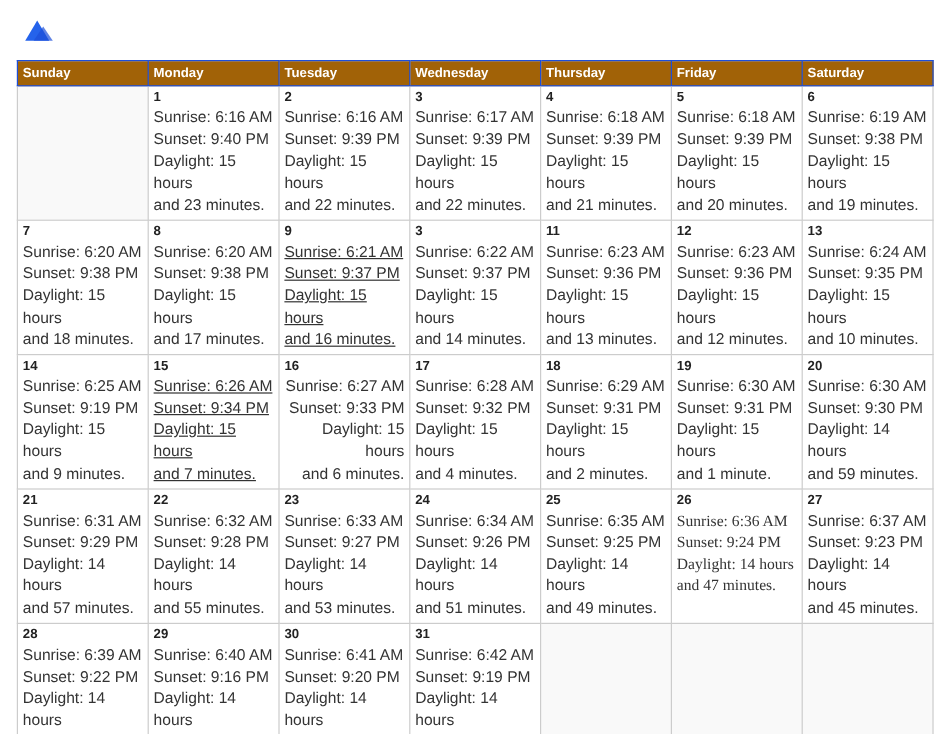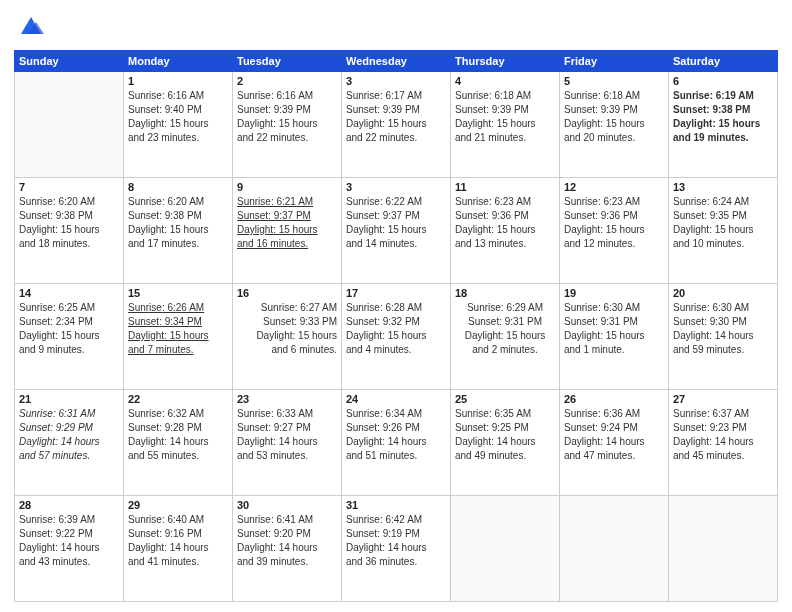--- a/index.html
+++ b/index.html
@@ -46,21 +46,21 @@
       color: #444;
     }
     .calendar {
       flex: 1;
       border: 1px solid #ccc;
       border-collapse: collapse;
       width: 100%;
       table-layout: fixed;
     }
     .calendar th {
-      background: #1d4ed8;
+      background: #a16207;
       color: #fff;
       font-size: 11px;
       font-weight: bold;
       padding: 4px 4px;
       border: 1px solid #1d4ed8;
       text-align: left;
     }
     .calendar td {
       border: 1px solid #ccc;
       vertical-align: top;
@@ -73,21 +73,21 @@
     .calendar td.empty {
       background: #f9f9f9;
     }
     .day-num {
       font-size: 11px;
       font-weight: bold;
       color: #222;
       margin-bottom: 2px;
     }
     .day-info {
-      font-size: 10px;
+      font-size: 13px;
       color: #333;
       line-height: 1.4;
     }
   </style>
 </head>
 <body>
 
 <div class="page">
   <div class="header">
     <div class="logo-area">
@@ -151,21 +151,21 @@
           </td>
           <td>
             <div class="day-num">5</div>
             <div class="day-info" style="white-space: pre-line;">Sunrise: 6:18 AM
 Sunset: 9:39 PM
 Daylight: 15 hours
 and 20 minutes.</div>
           </td>
           <td>
             <div class="day-num">6</div>
-            <div class="day-info" style="white-space: pre-line; font-weight: bold;">Sunrise: 6:19 AM
+            <div class="day-info" style="white-space: pre-line;">Sunrise: 6:19 AM
 Sunset: 9:38 PM
 Daylight: 15 hours
 and 19 minutes.</div>
           </td>
         </tr>
         <tr>
           <td>
             <div class="day-num">7</div>
             <div class="day-info" style="white-space: pre-line;">Sunrise: 6:20 AM
 Sunset: 9:38 PM
@@ -212,21 +212,21 @@
             <div class="day-info" style="white-space: pre-line;">Sunrise: 6:24 AM
 Sunset: 9:35 PM
 Daylight: 15 hours
 and 10 minutes.</div>
           </td>
         </tr>
         <tr>
           <td>
             <div class="day-num">14</div>
             <div class="day-info" style="white-space: pre-line;">Sunrise: 6:25 AM
-Sunset: 2:34 PM
+Sunset: 9:19 PM
 Daylight: 15 hours
 and 9 minutes.</div>
           </td>
           <td>
             <div class="day-num">15</div>
             <div class="day-info" style="white-space: pre-line; text-decoration: underline;">Sunrise: 6:26 AM
 Sunset: 9:34 PM
 Daylight: 15 hours
 and 7 minutes.</div>
           </td>
@@ -239,21 +239,21 @@
           </td>
           <td>
             <div class="day-num">17</div>
             <div class="day-info" style="white-space: pre-line;">Sunrise: 6:28 AM
 Sunset: 9:32 PM
 Daylight: 15 hours
 and 4 minutes.</div>
           </td>
           <td>
             <div class="day-num">18</div>
-            <div class="day-info" style="white-space: pre-line; text-align: center;">Sunrise: 6:29 AM
+            <div class="day-info" style="white-space: pre-line;">Sunrise: 6:29 AM
 Sunset: 9:31 PM
 Daylight: 15 hours
 and 2 minutes.</div>
           </td>
           <td>
             <div class="day-num">19</div>
             <div class="day-info" style="white-space: pre-line;">Sunrise: 6:30 AM
 Sunset: 9:31 PM
 Daylight: 15 hours
 and 1 minute.</div>
@@ -262,21 +262,21 @@
             <div class="day-num">20</div>
             <div class="day-info" style="white-space: pre-line;">Sunrise: 6:30 AM
 Sunset: 9:30 PM
 Daylight: 14 hours
 and 59 minutes.</div>
           </td>
         </tr>
         <tr>
           <td>
             <div class="day-num">21</div>
-            <div class="day-info" style="white-space: pre-line; font-style: italic;">Sunrise: 6:31 AM
+            <div class="day-info" style="white-space: pre-line;">Sunrise: 6:31 AM
 Sunset: 9:29 PM
 Daylight: 14 hours
 and 57 minutes.</div>
           </td>
           <td>
             <div class="day-num">22</div>
             <div class="day-info" style="white-space: pre-line;">Sunrise: 6:32 AM
 Sunset: 9:28 PM
 Daylight: 14 hours
 and 55 minutes.</div>
@@ -297,21 +297,21 @@
           </td>
           <td>
             <div class="day-num">25</div>
             <div class="day-info" style="white-space: pre-line;">Sunrise: 6:35 AM
 Sunset: 9:25 PM
 Daylight: 14 hours
 and 49 minutes.</div>
           </td>
           <td>
             <div class="day-num">26</div>
-            <div class="day-info" style="white-space: pre-line;">Sunrise: 6:36 AM
+            <div class="day-info" style="white-space: pre-line; font-family: Liberation Serif, serif;">Sunrise: 6:36 AM
 Sunset: 9:24 PM
 Daylight: 14 hours
 and 47 minutes.</div>
           </td>
           <td>
             <div class="day-num">27</div>
             <div class="day-info" style="white-space: pre-line;">Sunrise: 6:37 AM
 Sunset: 9:23 PM
 Daylight: 14 hours
 and 45 minutes.</div>

